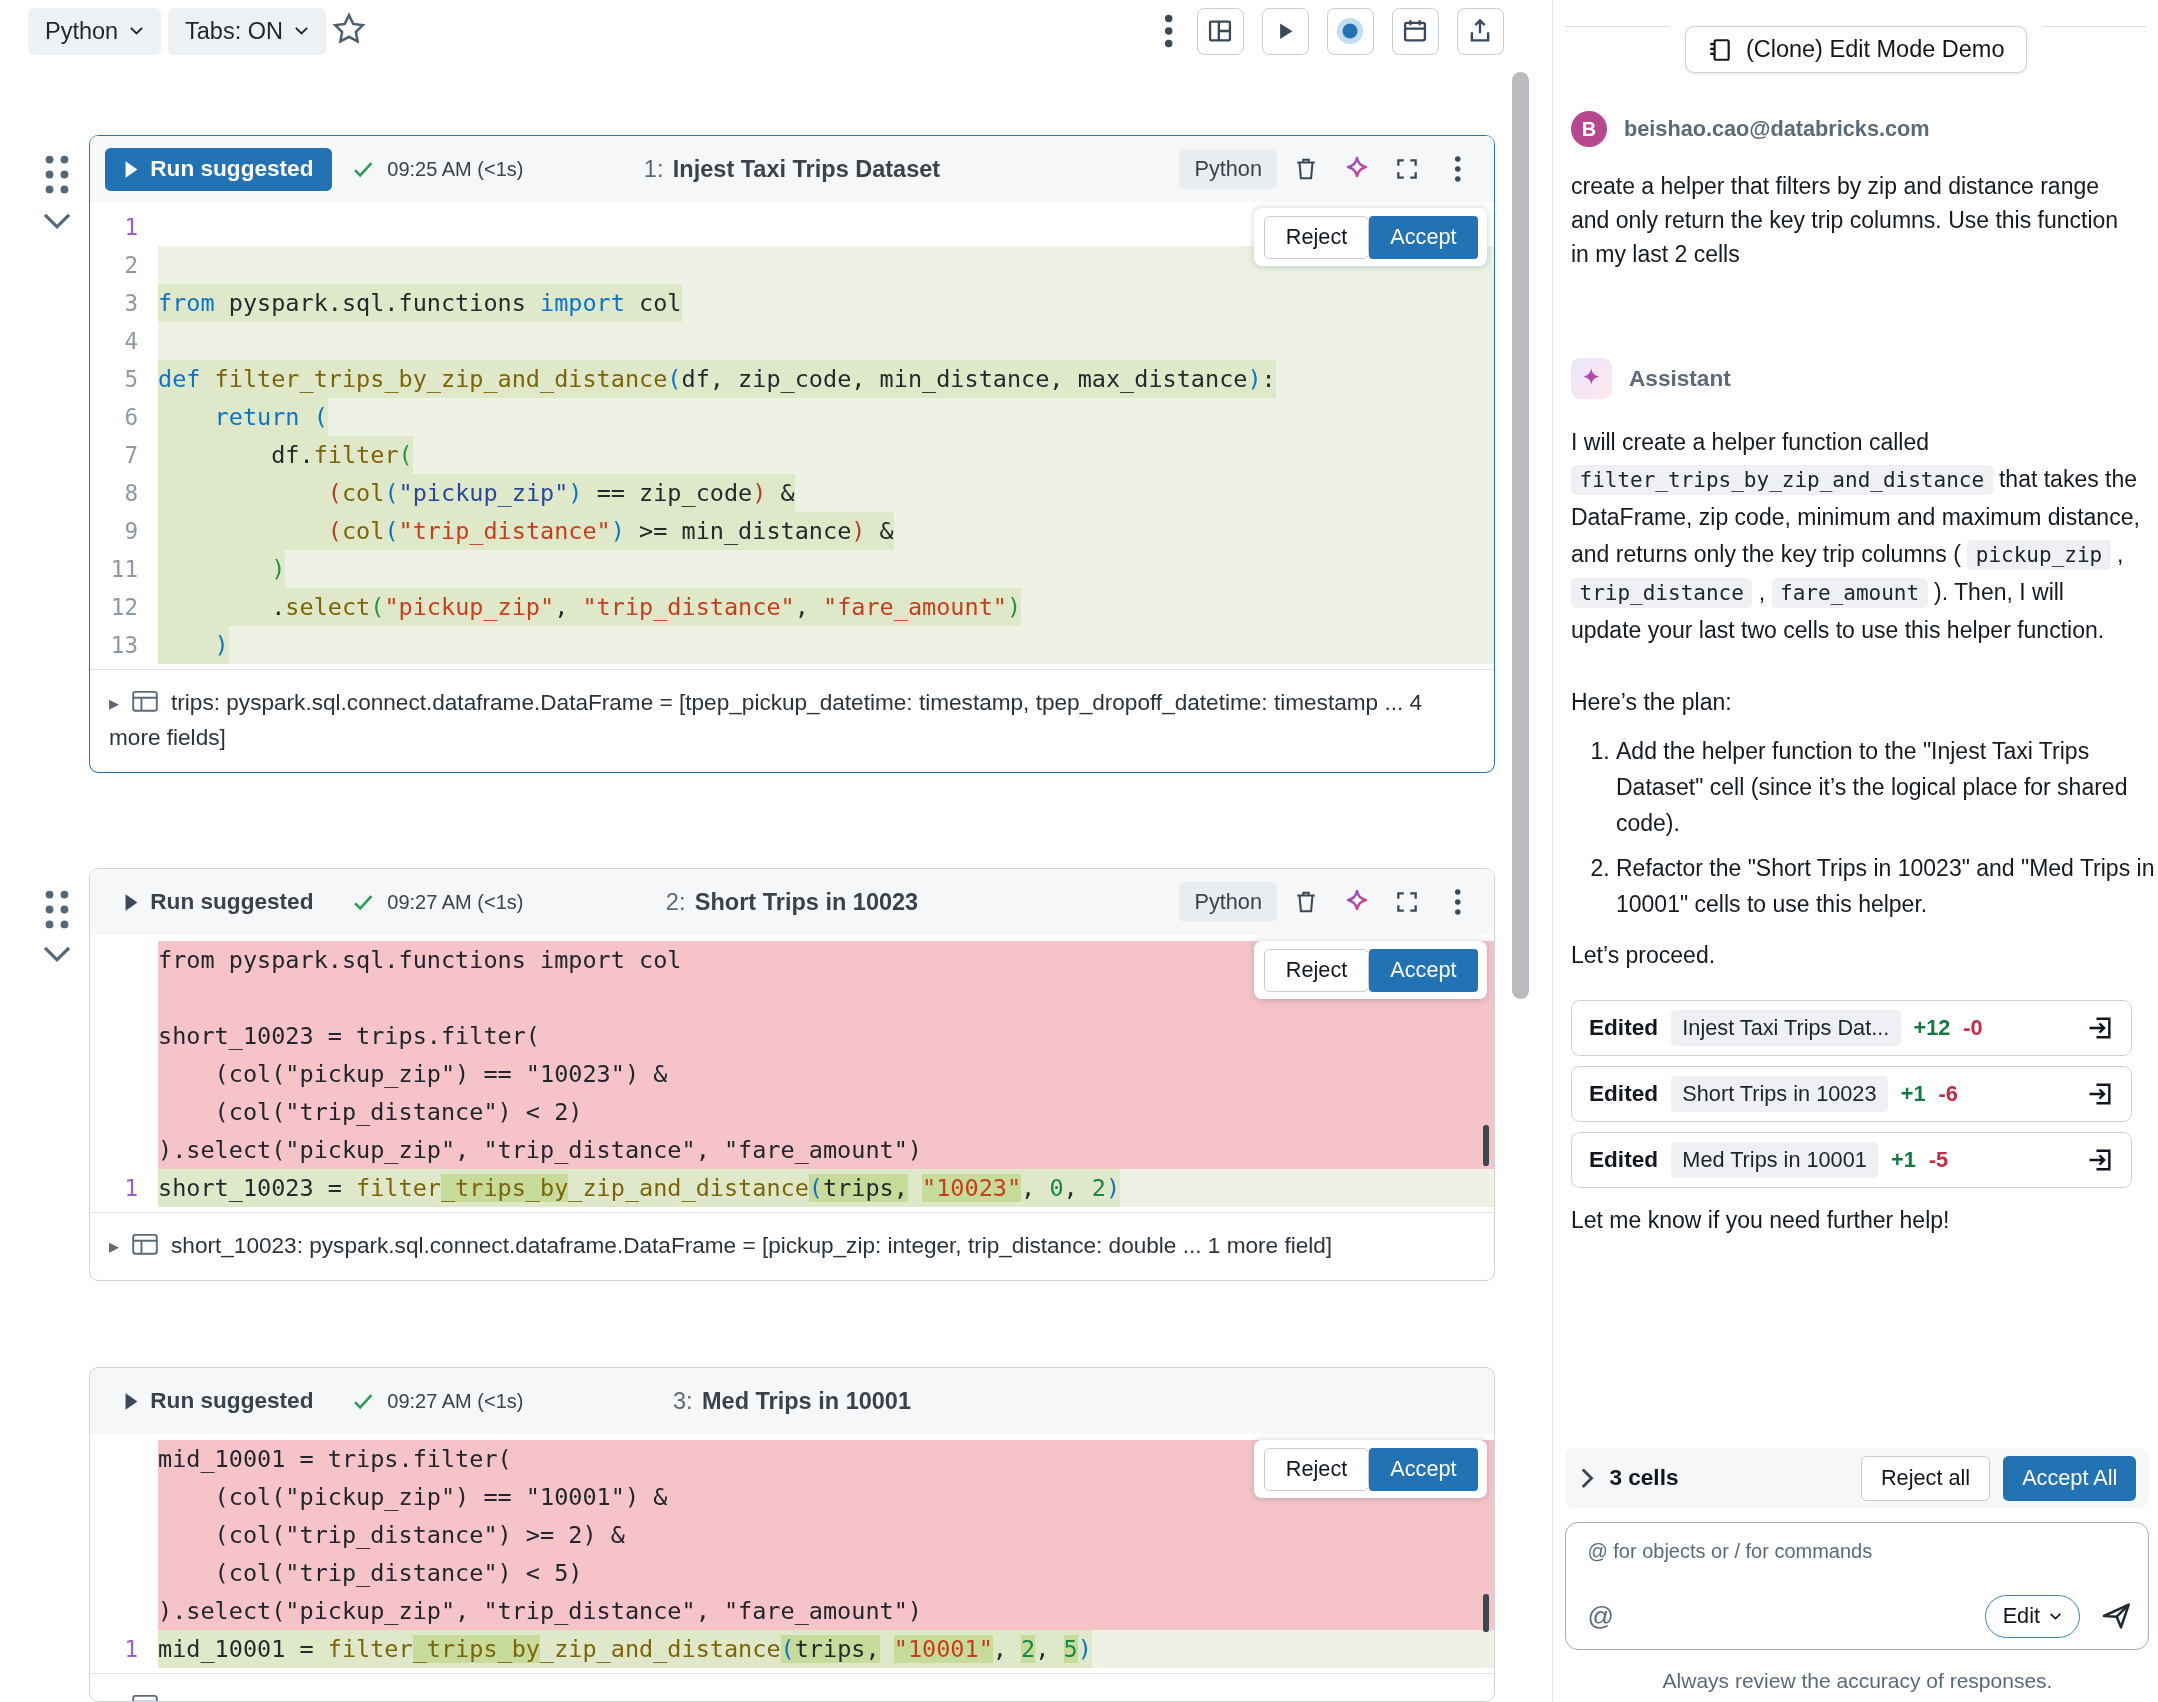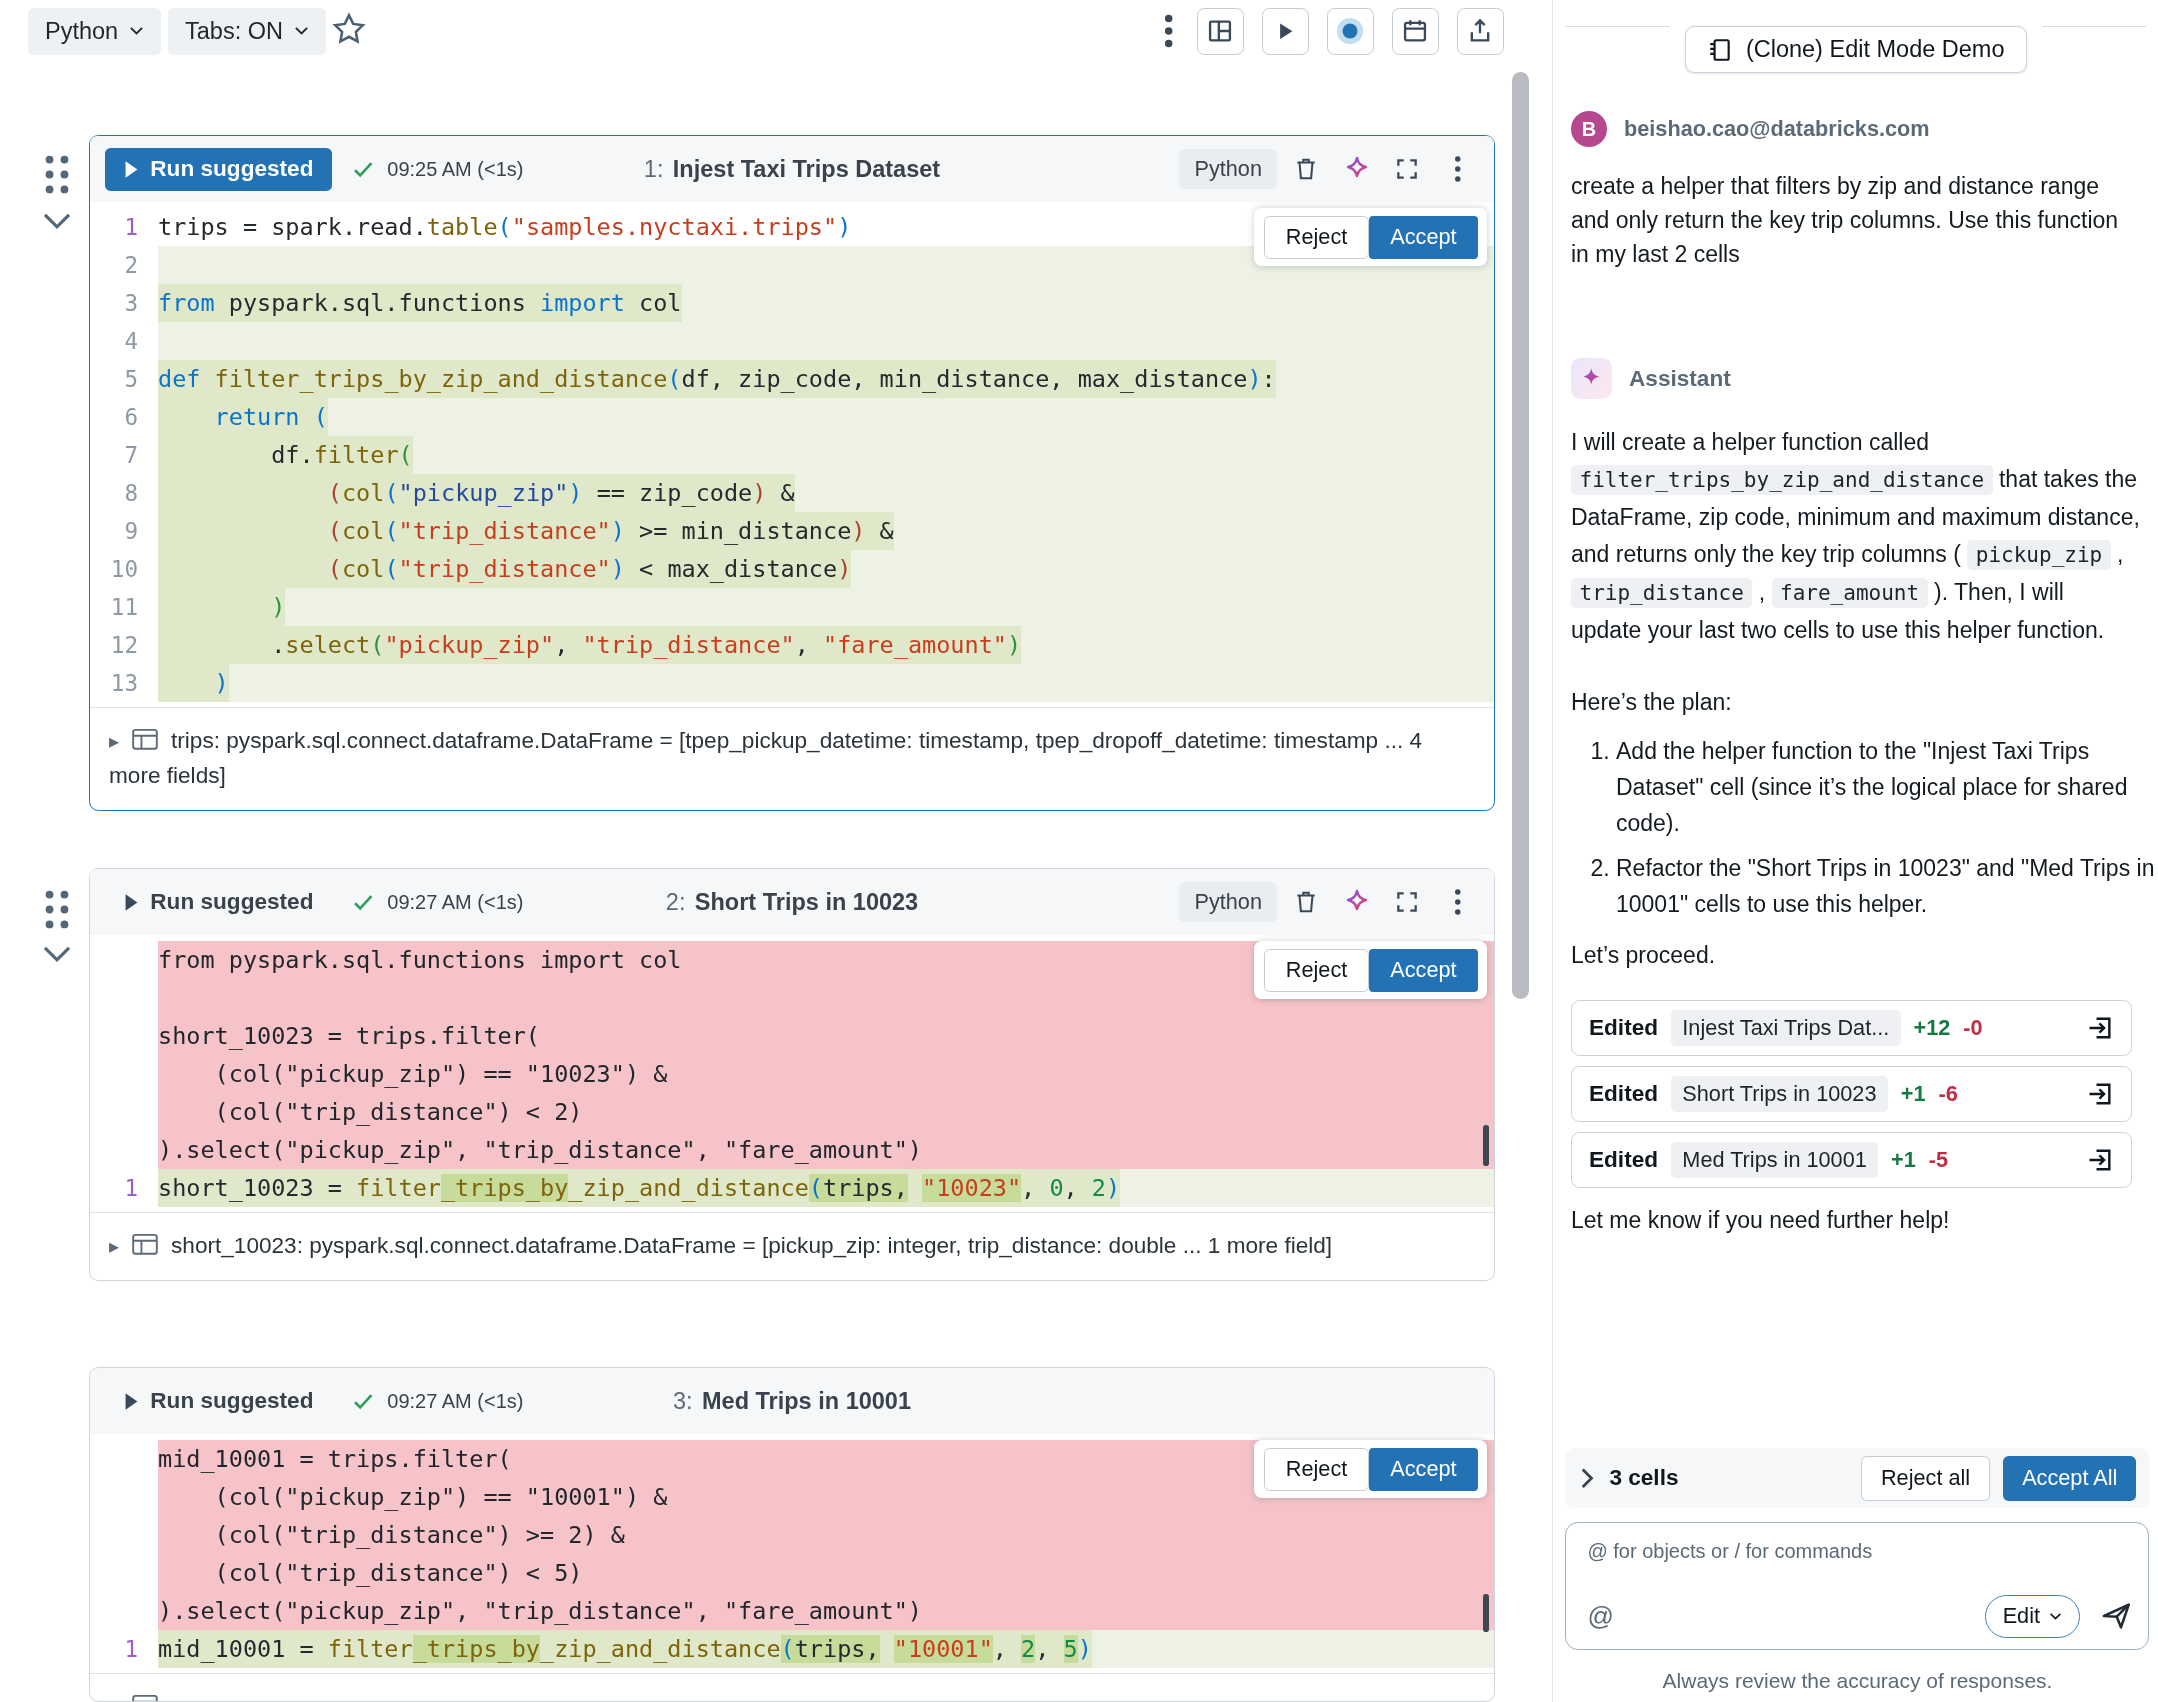--- a/index.html
+++ b/index.html
@@ -277,21 +277,20 @@
       </div>
     </div>
     <div class="diff-actions">
       <button class="btn-reject">Reject</button>
       <button class="btn-accept">Accept</button>
     </div>
     <span class="mini-h" style="top:77px"></span>
     <div class="code-area">
         <div class="cl ctx">
           <span class="gut cur">1</span>
-          <span class="ct"><span class="tok-pl">trips = spark.read.</span><span class="tok-fn">table</span><span class="tok-pb">(</span><span class="tok-str">"samples.nyctaxi.trips"</span><span class="tok-pb">)</span></span>
           <span class="fill"></span>
         </div>
         <div class="cl add">
           <span class="gut">2</span>
           <span class="ct"></span>
           <span class="fill"></span>
         </div>
         <div class="cl add">
           <span class="gut">3</span>
           <span class="ct"><span class="tok-kw">from</span><span class="tok-pl"> pyspark.sql.functions </span><span class="tok-kw">import</span><span class="tok-pl"> col</span></span>
@@ -318,25 +317,20 @@
           <span class="fill"></span>
         </div>
         <div class="cl add">
           <span class="gut">8</span>
           <span class="ct"><span class="tok-pl">            </span><span class="tok-pr">(</span><span class="tok-fn">col</span><span class="tok-pb">(</span><span class="tok-nav">"pickup_zip"</span><span class="tok-pb">)</span><span class="tok-pl"> == zip_code</span><span class="tok-pr">)</span><span class="tok-pl"> &amp;</span></span>
           <span class="fill"></span>
         </div>
         <div class="cl add">
           <span class="gut">9</span>
           <span class="ct"><span class="tok-pl">            </span><span class="tok-pr">(</span><span class="tok-fn">col</span><span class="tok-pb">(</span><span class="tok-str">"trip_distance"</span><span class="tok-pb">)</span><span class="tok-pl"> &gt;= min_distance</span><span class="tok-pr">)</span><span class="tok-pl"> &amp;</span></span>
-          <span class="fill"></span>
-        </div>
-        <div class="cl add">
-          <span class="gut">10</span>
-          <span class="ct"><span class="tok-pl">            </span><span class="tok-pr">(</span><span class="tok-fn">col</span><span class="tok-pb">(</span><span class="tok-str">"trip_distance"</span><span class="tok-pb">)</span><span class="tok-pl"> &lt; max_distance</span><span class="tok-pr">)</span></span>
           <span class="fill"></span>
         </div>
         <div class="cl add">
           <span class="gut">11</span>
           <span class="ct"><span class="tok-pl">        </span><span class="tok-pg">)</span></span>
           <span class="fill"></span>
         </div>
         <div class="cl add">
           <span class="gut">12</span>
           <span class="ct"><span class="tok-pl">        .</span><span class="tok-fn">select</span><span class="tok-pg">(</span><span class="tok-str">"pickup_zip"</span><span class="tok-pl">, </span><span class="tok-str">"trip_distance"</span><span class="tok-pl">, </span><span class="tok-str">"fare_amount"</span><span class="tok-pg">)</span></span>

